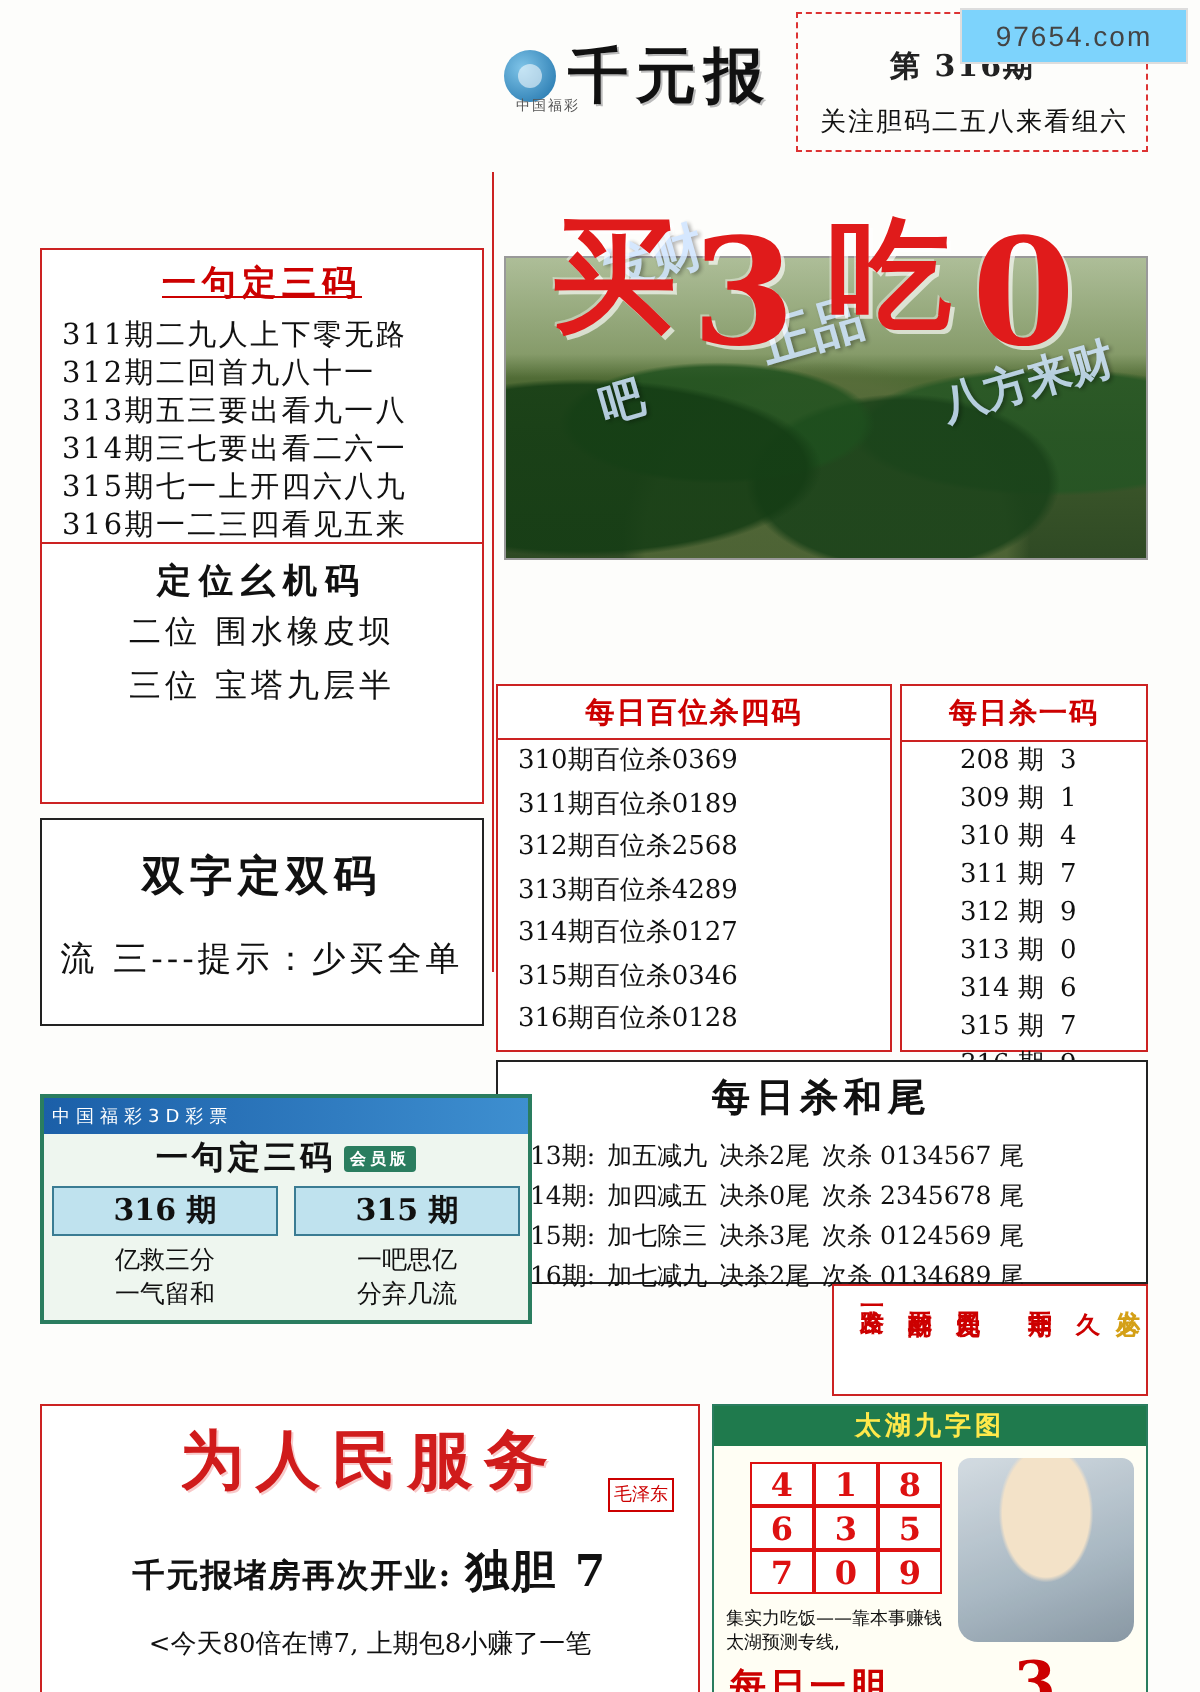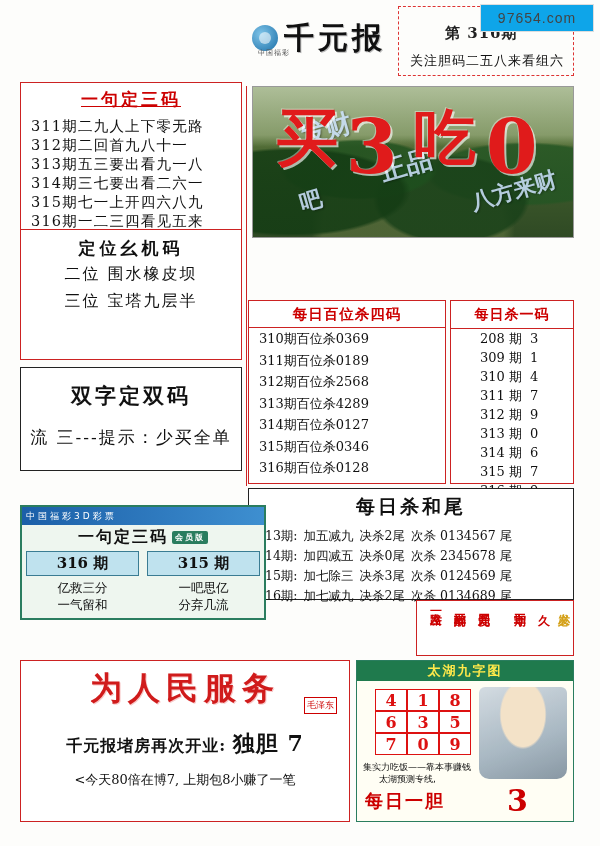--- a/index.html
+++ b/index.html
@@ -10,21 +10,21 @@
     position:relative;
     overflow:hidden;
   }
   .page{
     position:absolute;left:0;top:0;width:600px;height:846px;
     background:#fdfdfb;
   }
   
   .wm{
     position:absolute;right:6px;top:4px;width:112px;height:26px;
-    background:#0ea5e9;border:1px solid #ddd;
+    background:#7dd3fc;border:1px solid #ddd;
     display:flex;align-items:center;justify-content:center;
     font-size:14px;color:#444;letter-spacing:1px;z-index:50;
     font-family:"Liberation Sans",sans-serif;
   }
   
   .header{position:absolute;left:0;top:0;width:600px;height:84px;}
   .logo-wrap{
     position:absolute;left:252px;top:14px;width:140px;height:48px;
     display:flex;align-items:center;gap:6px;
   }
@@ -51,21 +51,21 @@
     box-sizing:border-box;
   }
   .issue{
     position:absolute;left:445px;top:24px;font-size:15px;color:#222;
     font-family:"DejaVu Serif",serif;font-weight:bold;letter-spacing:1px;
   }
   .hdr-note{
     position:absolute;left:410px;top:52px;font-size:13px;color:#111;letter-spacing:1px;
   }
   
-  .box{position:absolute;box-sizing:border-box;background:#fff;}
+  .box{position:absolute;box-sizing:border-box;background:#fff;margin-top:42px;}
 
   
   #box1{left:20px;top:82px;width:222px;height:148px;border:1px solid #c22;}
   #box1 .t{font-size:17px;color:#c00;font-weight:bold;text-align:center;margin-top:5px;letter-spacing:3px;text-decoration:underline;}
   #box1 ul{list-style:none;margin:6px 0 0 0;padding:0 0 0 10px;}
   #box1 li{font-size:14.5px;color:#111;line-height:19px;letter-spacing:1.2px;
     font-family:"DejaVu Serif",serif;}
 
   
   #box2{left:20px;top:230px;width:222px;height:130px;border:1px solid #c22;border-top:none;}
@@ -160,21 +160,21 @@
     display:flex;align-items:center;justify-content:center;letter-spacing:2px;font-family:"DejaVu Serif",serif;}
   .grid3{position:absolute;left:18px;top:28px;width:96px;height:66px;display:grid;
     grid-template-columns:repeat(3,32px);grid-template-rows:repeat(3,22px);}
   .grid3 div{border:1px solid #d11;display:flex;align-items:center;justify-content:center;
     font-size:16px;font-weight:bold;color:#d11;font-family:"DejaVu Serif",serif;background:#fff;}
   #box10 .man{position:absolute;right:6px;top:26px;width:88px;height:92px;
     background:radial-gradient(ellipse at 50% 30%,#f2dfc4 0 35%,transparent 38%),
                linear-gradient(160deg,#cfd8e0,#9fb0bd 60%,#7c8d9b);
     border-radius:6px 6px 10px 10px;opacity:.9;}
   #box10 .foot1{position:absolute;left:6px;top:100px;font-size:9px;color:#111;letter-spacing:0px;}
-  #box10 .foot2{position:absolute;left:22px;top:112px;font-size:9px;color:#111;}
+  #box10 .foot2{position:absolute;left:6px;top:112px;font-size:9px;color:#111;}
   #box10 .foot3{position:absolute;left:8px;top:128px;font-size:18px;color:#c00;font-weight:bold;font-family:"DejaVu Serif",serif;letter-spacing:2px;}
   #box10 .num3{position:absolute;left:150px;top:122px;font-size:30px;color:#c00;font-weight:bold;font-family:"DejaVu Serif",serif;}
   .divider-v{position:absolute;left:246px;top:86px;width:1px;height:400px;background:#c22;}
 </style>
 </head>
 <body>
 
 <div class="page">
 
   <div class="wm">97654.com</div>

